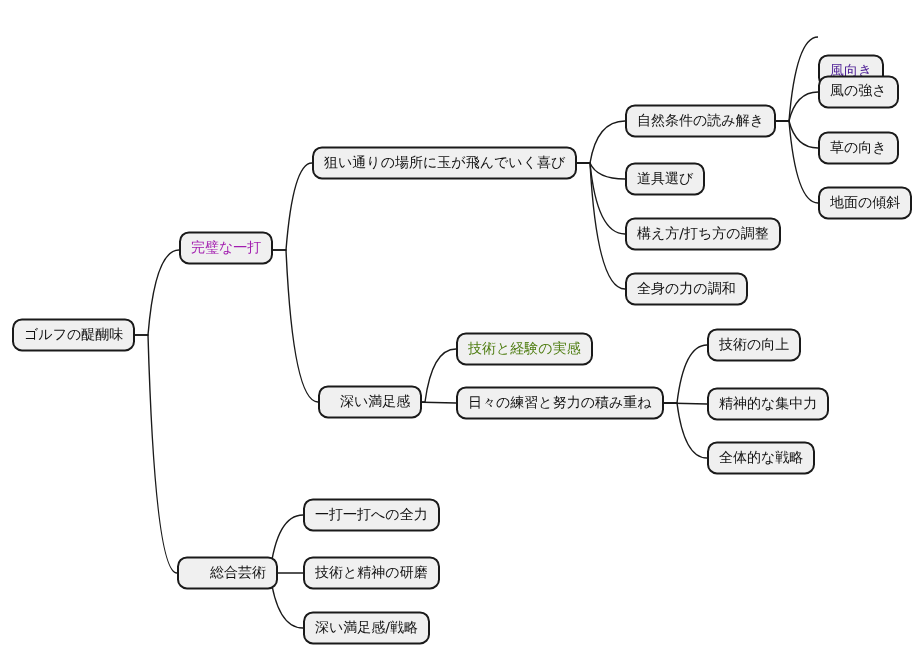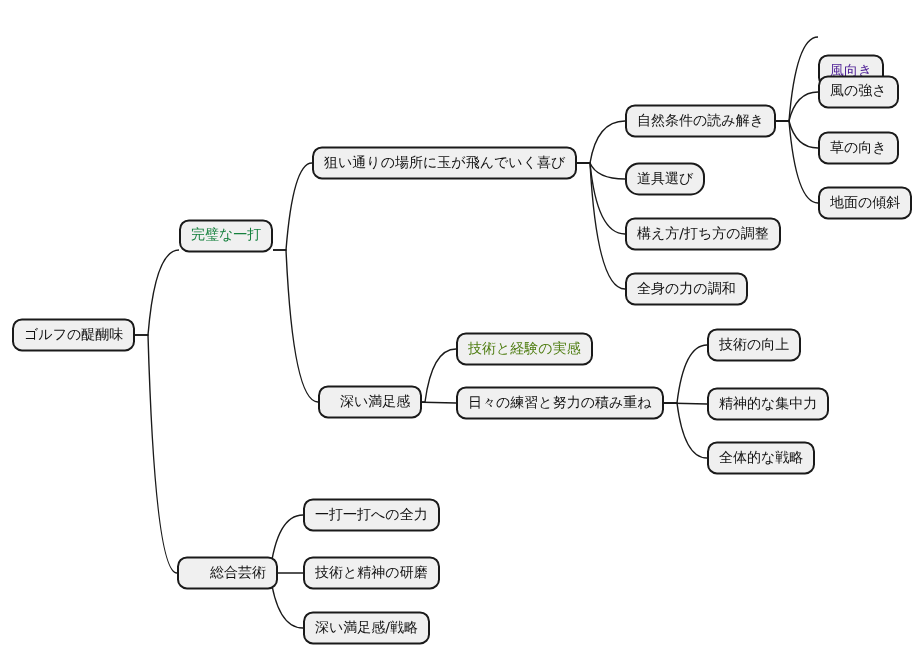--- a/index.html
+++ b/index.html
@@ -59,26 +59,26 @@
       <path d="M 412 402 L 456 403" fill="none" stroke="#1a1a1a" stroke-width="1.4"></path>
       <path d="M 664 403 L 677 403 Q 684 345 707 345" fill="none" stroke="#1a1a1a" stroke-width="1.4"></path>
       <path d="M 664 403 L 707 404" fill="none" stroke="#1a1a1a" stroke-width="1.4"></path>
       <path d="M 664 403 L 677 403 Q 684 458 707 458" fill="none" stroke="#1a1a1a" stroke-width="1.4"></path>
       <path d="M 257 573 L 270 573 Q 277 515 303 515" fill="none" stroke="#1a1a1a" stroke-width="1.4"></path>
       <path d="M 257 573 L 303 573" fill="none" stroke="#1a1a1a" stroke-width="1.4"></path>
       <path d="M 257 573 L 270 573 Q 277 628 303 628" fill="none" stroke="#1a1a1a" stroke-width="1.4"></path>
     </svg>
   <div id="nodes">
       <div class="mm-node" style="left: 12px; top: 335px; background: rgb(240, 240, 240); border-color: rgb(26, 26, 26); color: rgb(17, 17, 17);">ゴルフの醍醐味</div>
-      <div class="mm-node" style="left: 179px; top: 236px; background: rgb(240, 240, 240); border-color: rgb(26, 26, 26); color: #15803d; font-family: Liberation Mono, monospace;">完璧な一打</div>
+      <div class="mm-node" style="left: 179px; top: 248px; background: rgb(240, 240, 240); border-color: rgb(26, 26, 26); color: #a21caf;">完璧な一打</div>
       <div class="mm-node" style="left: 177px; top: 573px; background: rgb(240, 240, 240); border-color: rgb(26, 26, 26); color: rgb(17, 17, 17); padding-left: 31px;">総合芸術</div>
       <div class="mm-node" style="left: 312px; top: 163px; background: rgb(240, 240, 240); border-color: rgb(26, 26, 26); color: rgb(17, 17, 17);">狙い通りの場所に玉が飛んでいく喜び</div>
       <div class="mm-node" style="left: 318px; top: 402px; background: rgb(240, 240, 240); border-color: rgb(26, 26, 26); color: rgb(17, 17, 17); padding-left: 20px;">深い満足感</div>
       <div class="mm-node" style="left: 625px; top: 121px; background: rgb(240, 240, 240); border-color: rgb(26, 26, 26); color: rgb(17, 17, 17);">自然条件の読み解き</div>
-      <div class="mm-node" style="left: 625px; top: 179px; background: rgb(240, 240, 240); border-color: rgb(26, 26, 26); color: rgb(17, 17, 17); border-radius: 14px;">道具選び</div>
+      <div class="mm-node" style="left: 625px; top: 179px; background: rgb(240, 240, 240); border-color: rgb(26, 26, 26); color: rgb(17, 17, 17);">道具選び</div>
       <div class="mm-node" style="left: 625px; top: 234px; background: rgb(240, 240, 240); border-color: rgb(26, 26, 26); color: rgb(17, 17, 17);">構え方/打ち方の調整</div>
       <div class="mm-node" style="left: 625px; top: 289px; background: rgb(240, 240, 240); border-color: rgb(26, 26, 26); color: rgb(17, 17, 17);">全身の力の調和</div>
       <div class="mm-node" style="left: 818px; top: 37px; background: rgb(240, 240, 240); border-color: rgb(26, 26, 26); color: #4c1d95; margin-top: 34px;">風向き</div>
       <div class="mm-node" style="left: 818px; top: 92px; background: rgb(240, 240, 240); border-color: rgb(26, 26, 26); color: rgb(17, 17, 17); font-family: Liberation Serif, serif;">風の強さ</div>
       <div class="mm-node" style="left: 818px; top: 148px; background: rgb(240, 240, 240); border-color: rgb(26, 26, 26); color: rgb(17, 17, 17);">草の向き</div>
       <div class="mm-node" style="left: 818px; top: 203px; background: rgb(240, 240, 240); border-color: rgb(26, 26, 26); color: rgb(17, 17, 17);">地面の傾斜</div>
       <div class="mm-node" style="left: 456px; top: 349px; background: rgb(240, 240, 240); border-color: rgb(26, 26, 26); color: #4d7c0f;">技術と経験の実感</div>
       <div class="mm-node" style="left: 456px; top: 403px; background: rgb(240, 240, 240); border-color: rgb(26, 26, 26); color: rgb(17, 17, 17);">日々の練習と努力の積み重ね</div>
       <div class="mm-node" style="left: 707px; top: 345px; background: rgb(240, 240, 240); border-color: rgb(26, 26, 26); color: rgb(17, 17, 17);">技術の向上</div>
       <div class="mm-node" style="left: 707px; top: 404px; background: rgb(240, 240, 240); border-color: rgb(26, 26, 26); color: rgb(17, 17, 17);">精神的な集中力</div>

